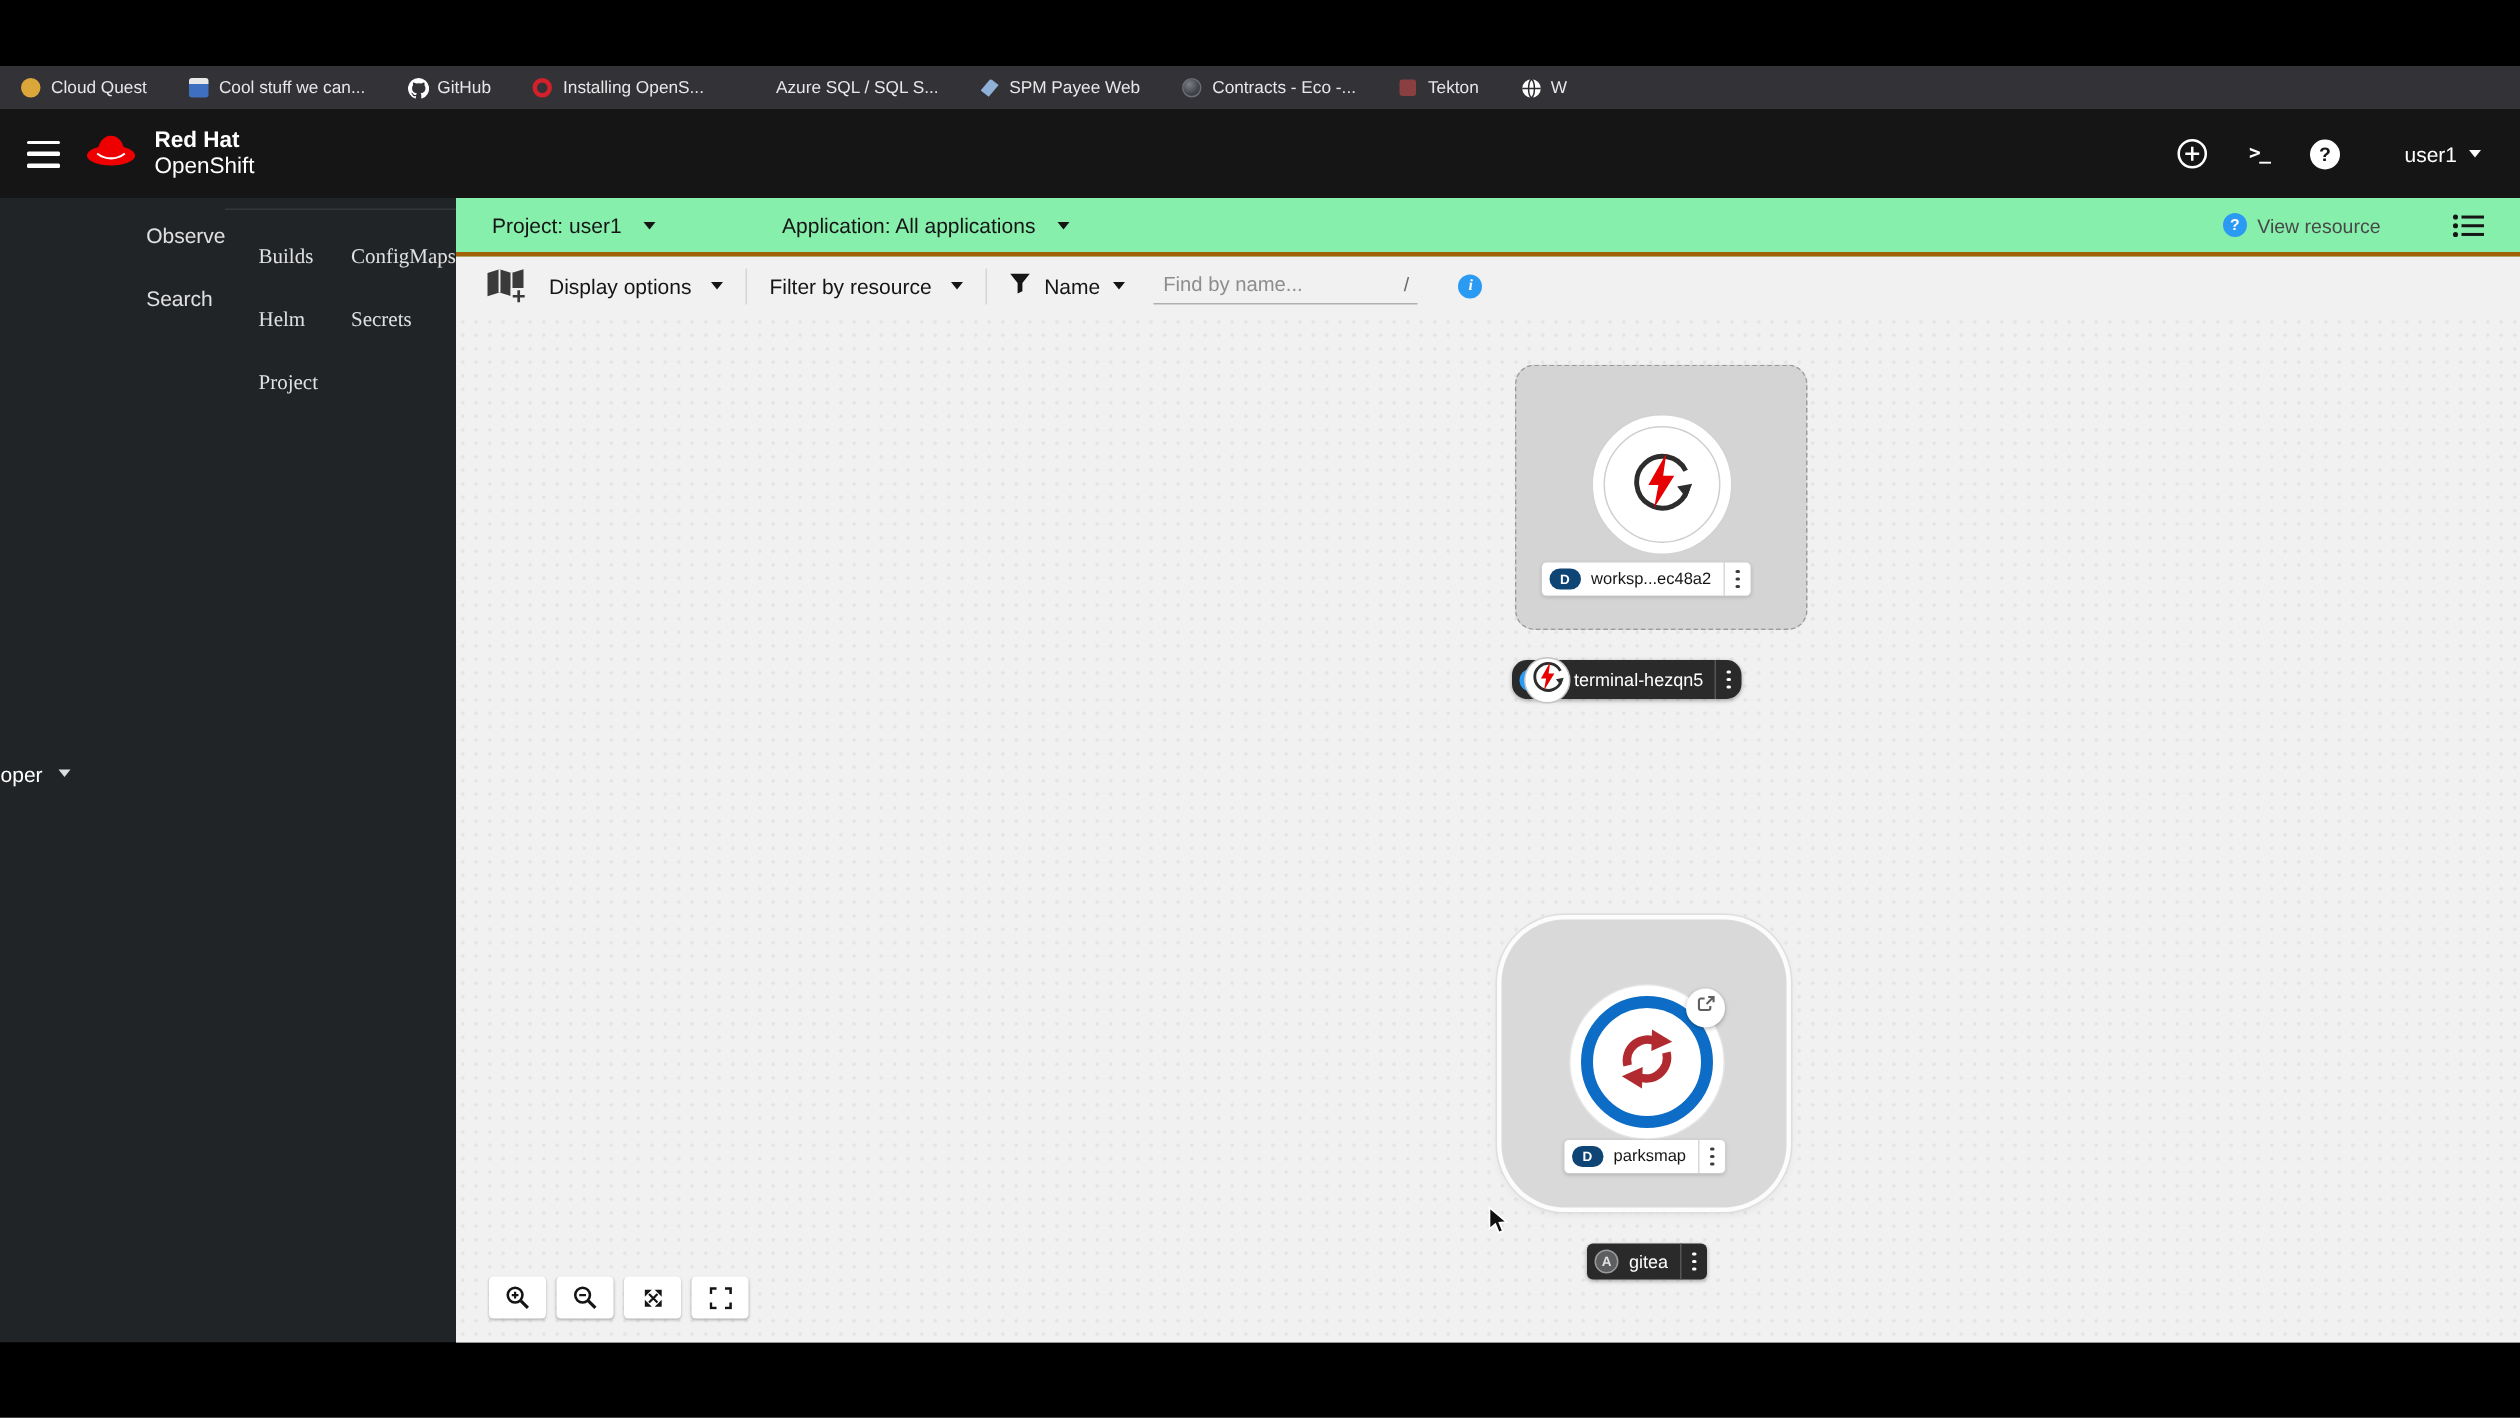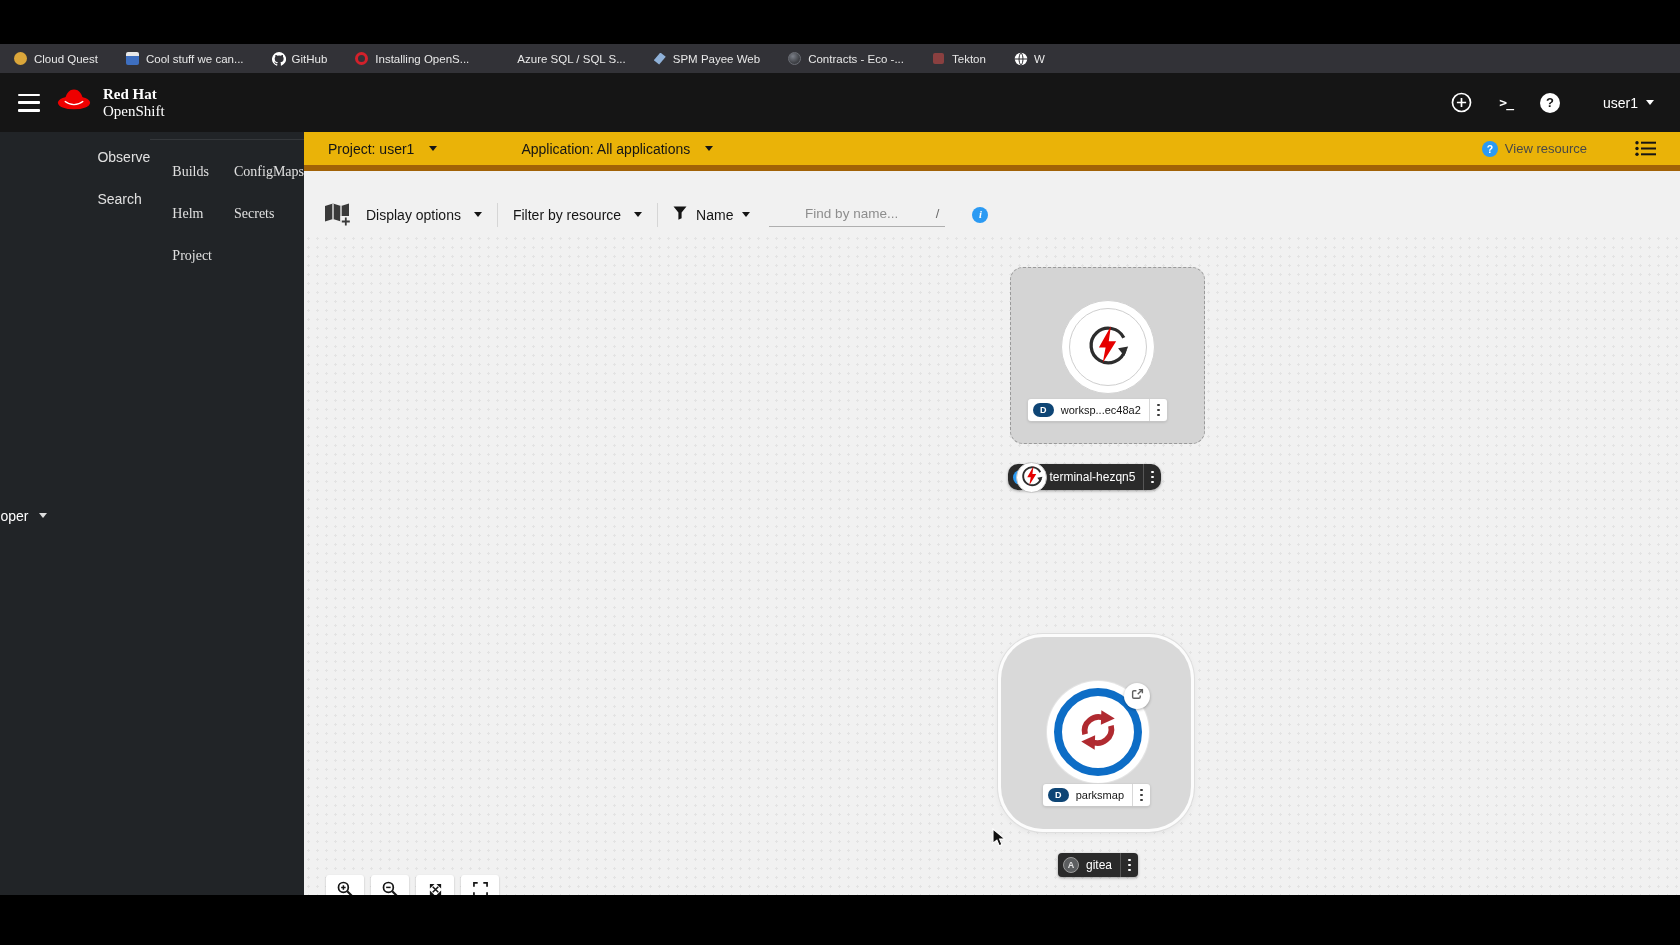--- a/index.html
+++ b/index.html
@@ -27,21 +27,21 @@
   .ic-spm { width:12px; height:12px; background:#8fb1d8; clip-path:polygon(0 65%, 55% 0, 100% 35%, 45% 100%); }
   .ic-contracts { border-radius:50%; background:radial-gradient(circle at 35% 30%, #7b7f88, #3d3f44 65%); border:1px solid #6a6d74; }
   .ic-tekton { width:11px; height:11px; background:#8a4040; border-radius:2px; }
 
   
   .masthead { height:59px; background:#151515; display:flex; align-items:center;
     padding:0 26px 0 18px; flex:none; }
   .hamburger { width:22px; height:18px; display:flex; flex-direction:column; justify-content:space-between;
     cursor:pointer; margin-right:16px; }
   .hamburger i { display:block; height:2.6px; background:#fff; border-radius:1px; }
-  .brand { display:flex; gap:11px;font-family:Liberation Serif, serif; }
+  .brand { display:flex; align-items:center; gap:11px; }
   .brand-text { color:#fff; line-height:1.08; }
   .brand-text .l1 { font-size:15px; font-weight:700; }
   .brand-text .l2 { font-size:15px; font-weight:400; }
   .masthead-right { margin-left:auto; display:flex; align-items:center; gap:27px; }
   .mh-btn { background:none; border:none; cursor:pointer; display:grid; place-items:center; }
   .terminal-glyph { color:#fff; font-family:"DejaVu Sans Mono",monospace; font-size:13px; font-weight:700; letter-spacing:-1px; }
   .help-circle { width:20px; height:20px; border-radius:50%; background:#fff; color:#151515;
     font-size:13px; font-weight:700; display:grid; place-items:center; }
   .user-menu { display:flex; align-items:center; gap:8px; color:#fff; font-size:14px; cursor:pointer; margin-left:16px; }
   .caret { width:0; height:0; border-left:4.5px solid transparent; border-right:4.5px solid transparent;
@@ -56,40 +56,40 @@
   .perspective .caret { margin-left:auto; margin-right:8px; color:#ddd; }
   .nav-group { padding:4px 0; }
   .nav-group + .nav-group { border-top:1px solid #35383b; margin-top:7px; padding-top:11px;font-family:Liberation Serif, serif; }
   .nav-item { height:42px; display:flex; align-items:center; padding-left:22px; font-size:14px;
     color:#e0e0e0; cursor:pointer; }
   .nav-item.active { background:#4f5255; box-shadow:inset 4px 0 0 #73bcf7; color:#fff; }
 
   
   .main { flex:1; display:flex; flex-direction:column; min-width:0; background:#f1f1f1; }
 
-  .context-bar { height:39px; background:#eab308; border-bottom:6px solid #a16207; display:flex;
+  .context-bar { height:39px; background:#86efac; border-bottom:3px solid #a16207; display:flex;
     align-items:center; padding:0 24px; flex:none; font-size:14px; color:#151515; }
   .ctx-trigger { display:flex; align-items:center; gap:15px; cursor:pointer; }
   .ctx-trigger .caret { color:#151515; }
   .ctx-app { margin-left:84px; }
   .ctx-right { margin-left:auto; display:flex; align-items:center; }
   .shortcuts-link { display:flex; align-items:center; gap:7px; font-size:13px; color:#484848; cursor:pointer; }
   .mini-circle { width:16px; height:16px; border-radius:50%; background:#2b9af3; color:#fff;
     font-size:10.5px; font-weight:700; display:grid; place-items:center; font-style:normal; }
   .list-toggle { margin-left:48px; cursor:pointer; display:grid; place-items:center; }
 
   .filter-bar { height:39px; display:flex; align-items:center; padding:1px 20px; gap:15px;
-    font-size:14px; color:#151515; flex:none;margin-top:24px; }
+    font-size:14px; color:#151515; flex:none; }
   .fb-trigger { display:flex; align-items:center; gap:13px; cursor:pointer; }
   .vsep { width:1px; height:24px; background:#d6d6d6; }
   .name-group { display:flex; align-items:center; gap:9px; cursor:pointer; }
   .search-wrap { width:176px; display:flex; align-items:center; border-bottom:1px solid #afafaf;
     padding:4px 6px 5px 6px; margin-left:4px; }
   .search-wrap input { border:none; outline:none; background:transparent; flex:1; font-size:13.5px;
-    color:#8b5cf6; font-family:inherit; min-width:0;text-align:center; }
+    color:#8b5cf6; font-family:inherit; min-width:0; }
   .search-wrap input::placeholder { color:#8d8d8d; }
   .slash-hint { color:#6a6a6a; font-size:13px; margin-left:8px; }
   .fb-info { margin-left:12px; }
 
   
   .canvas { flex:1; position:relative; overflow:hidden;
     background-color:#f1f1f1;
     background-image:radial-gradient(circle, #e3e3e3 1px, transparent 1.1px);
     background-size:9px 9px; }
 

